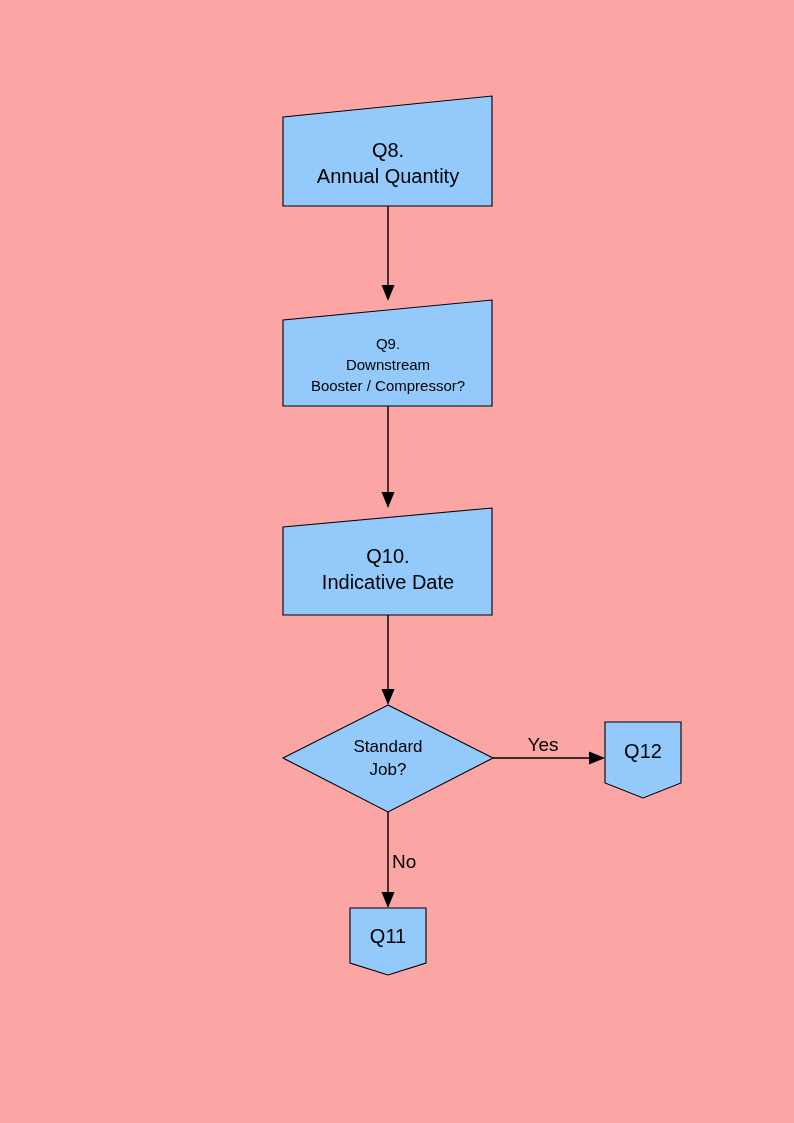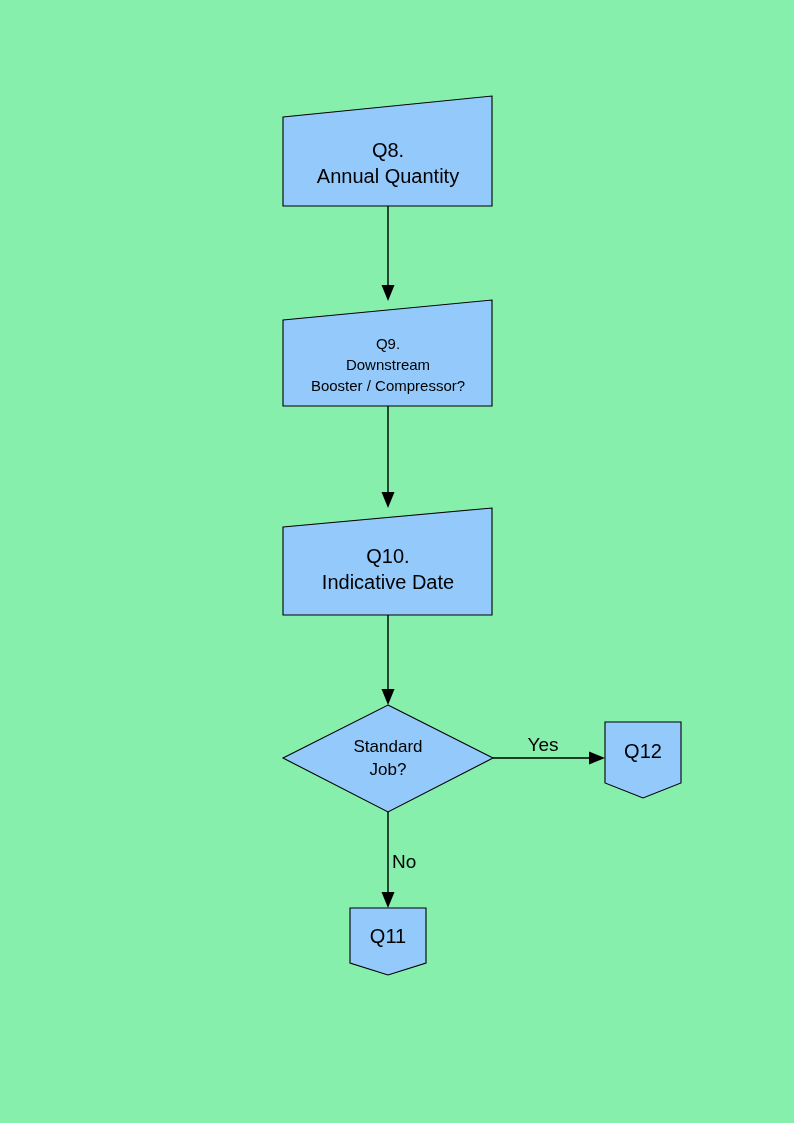--- a/index.html
+++ b/index.html
@@ -11,21 +11,21 @@
   body {
     width: 794px;
     height: 1123px;
     font-family: "Liberation Sans", sans-serif;
     overflow: hidden;
   }
   #canvas {
     position: relative;
     width: 794px;
     height: 1123px;
-    background: #86efac;
+    background: #fca5a5;
   }
   #flow-svg {
     position: absolute;
     top: 0;
     left: 0;
     width: 794px;
     height: 1123px;
     display: block;
   }
   .node-shape {

